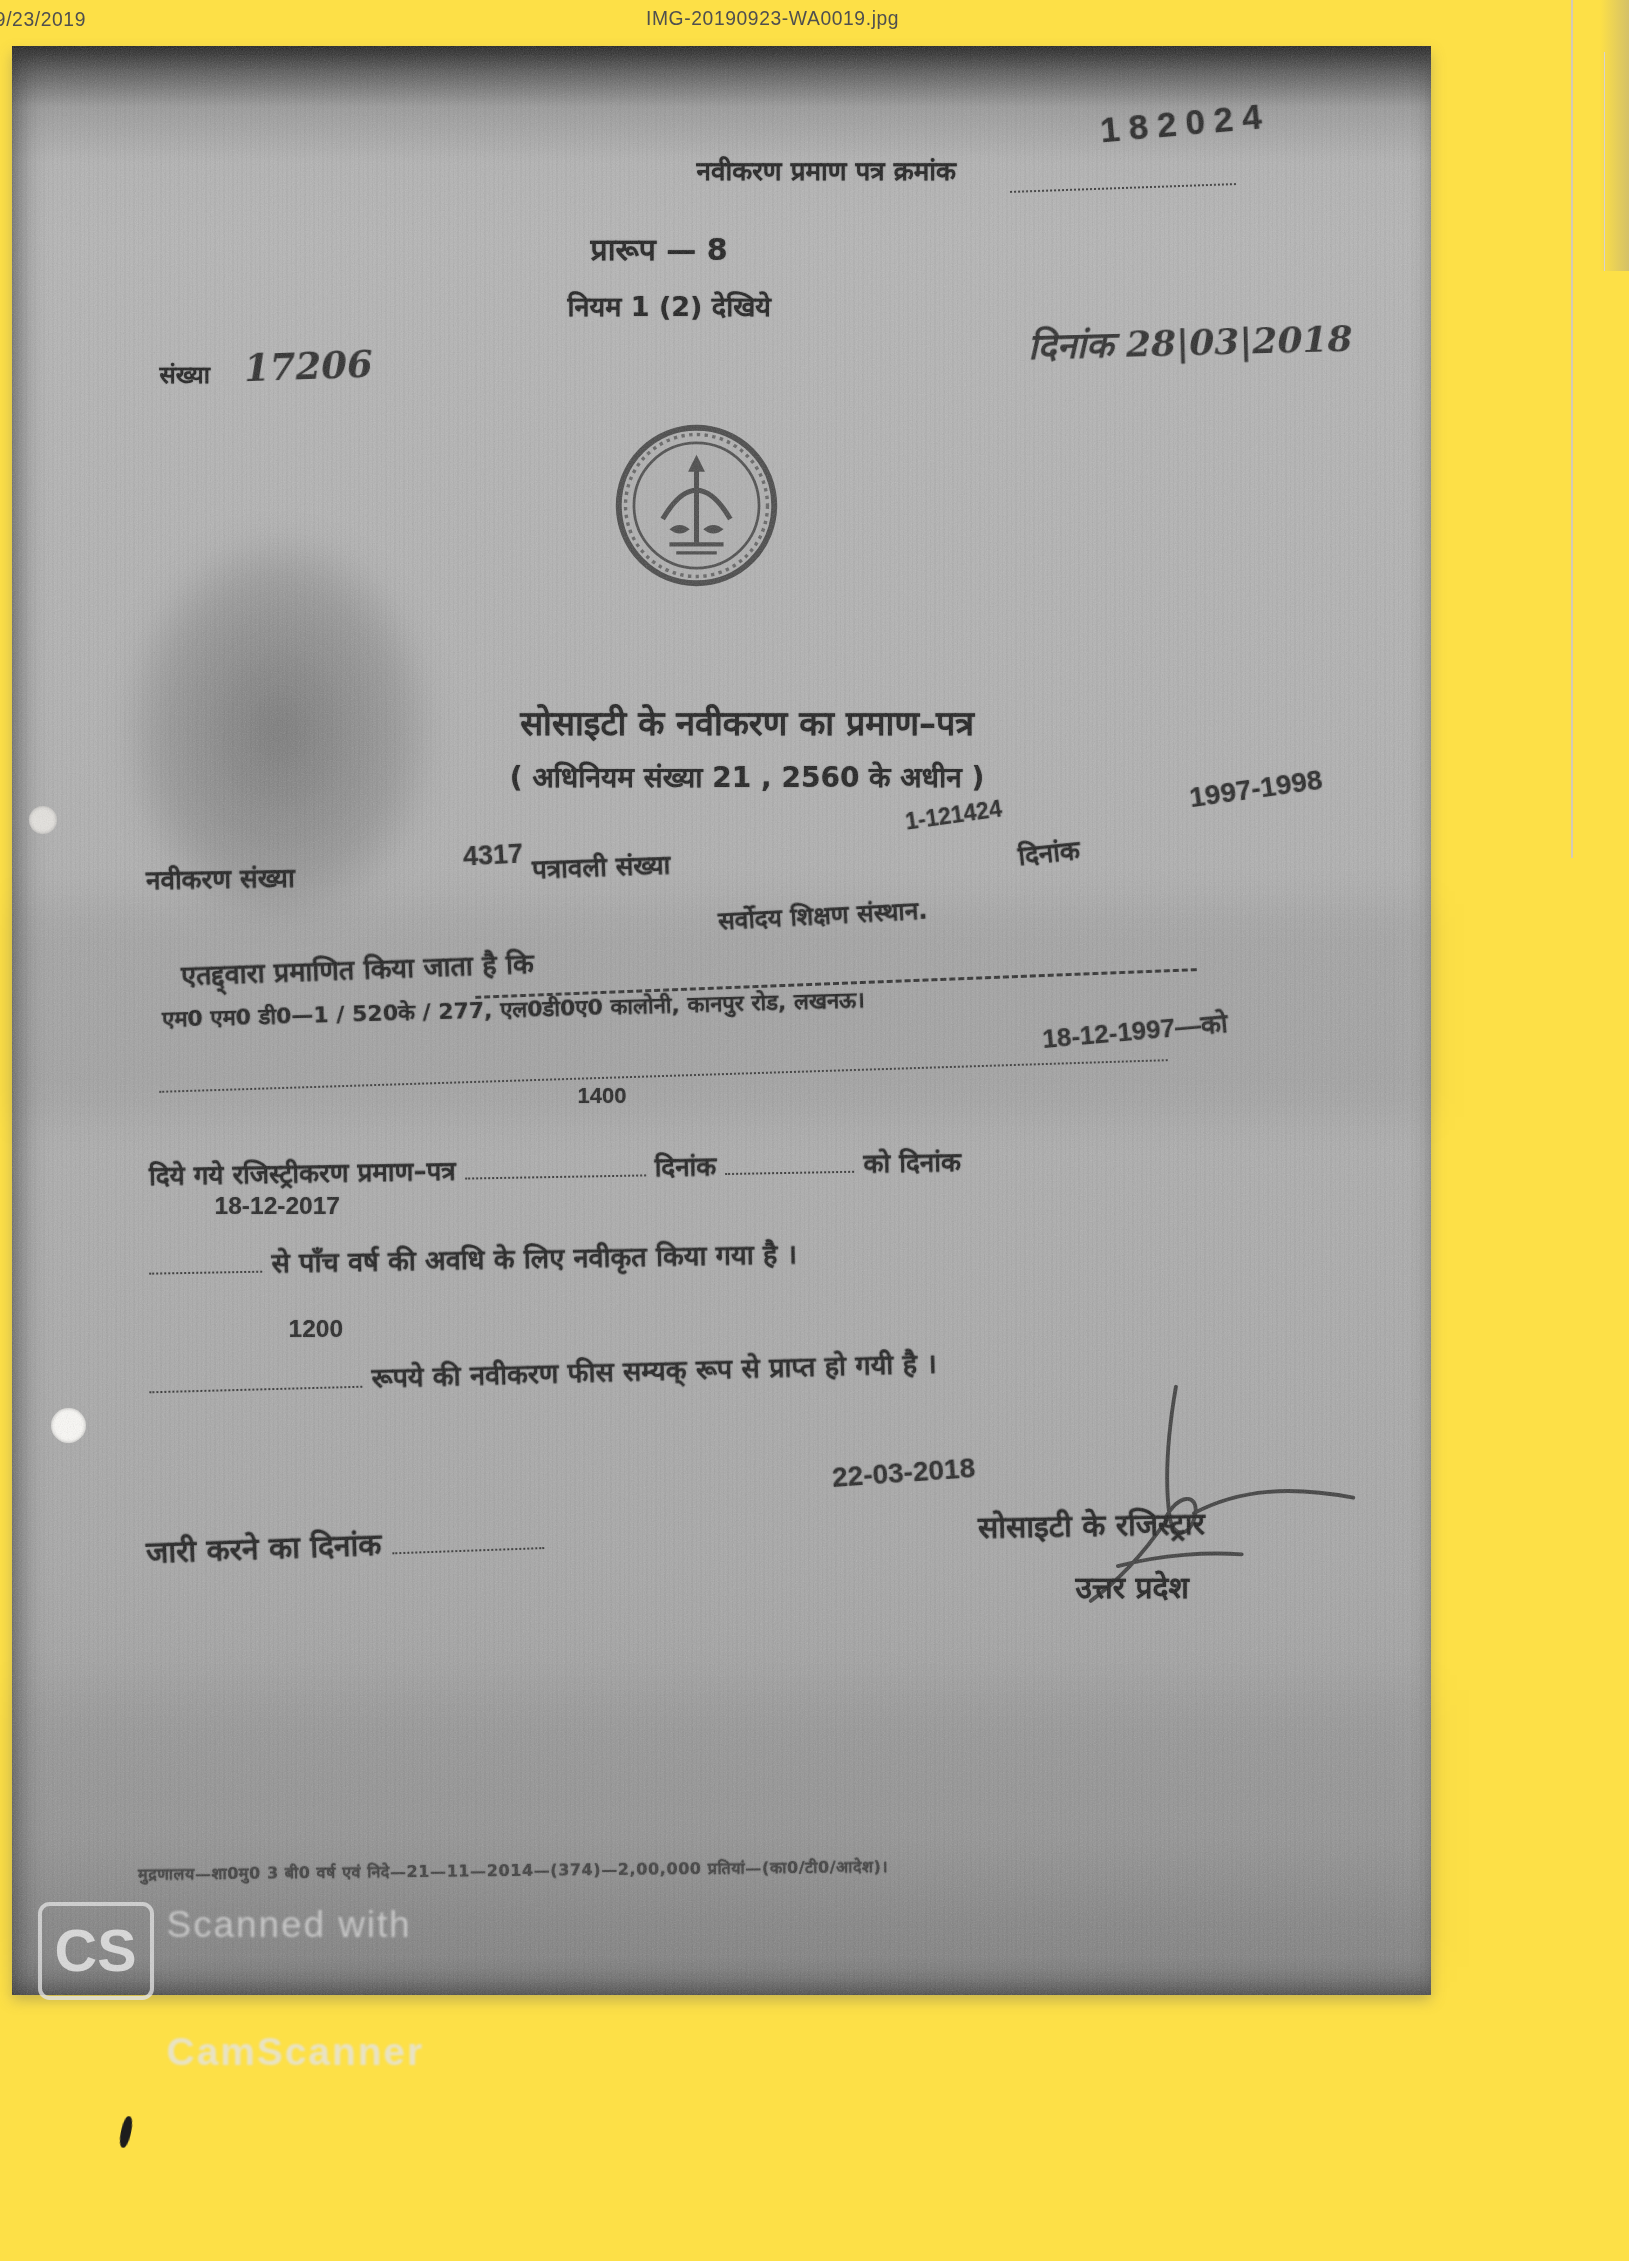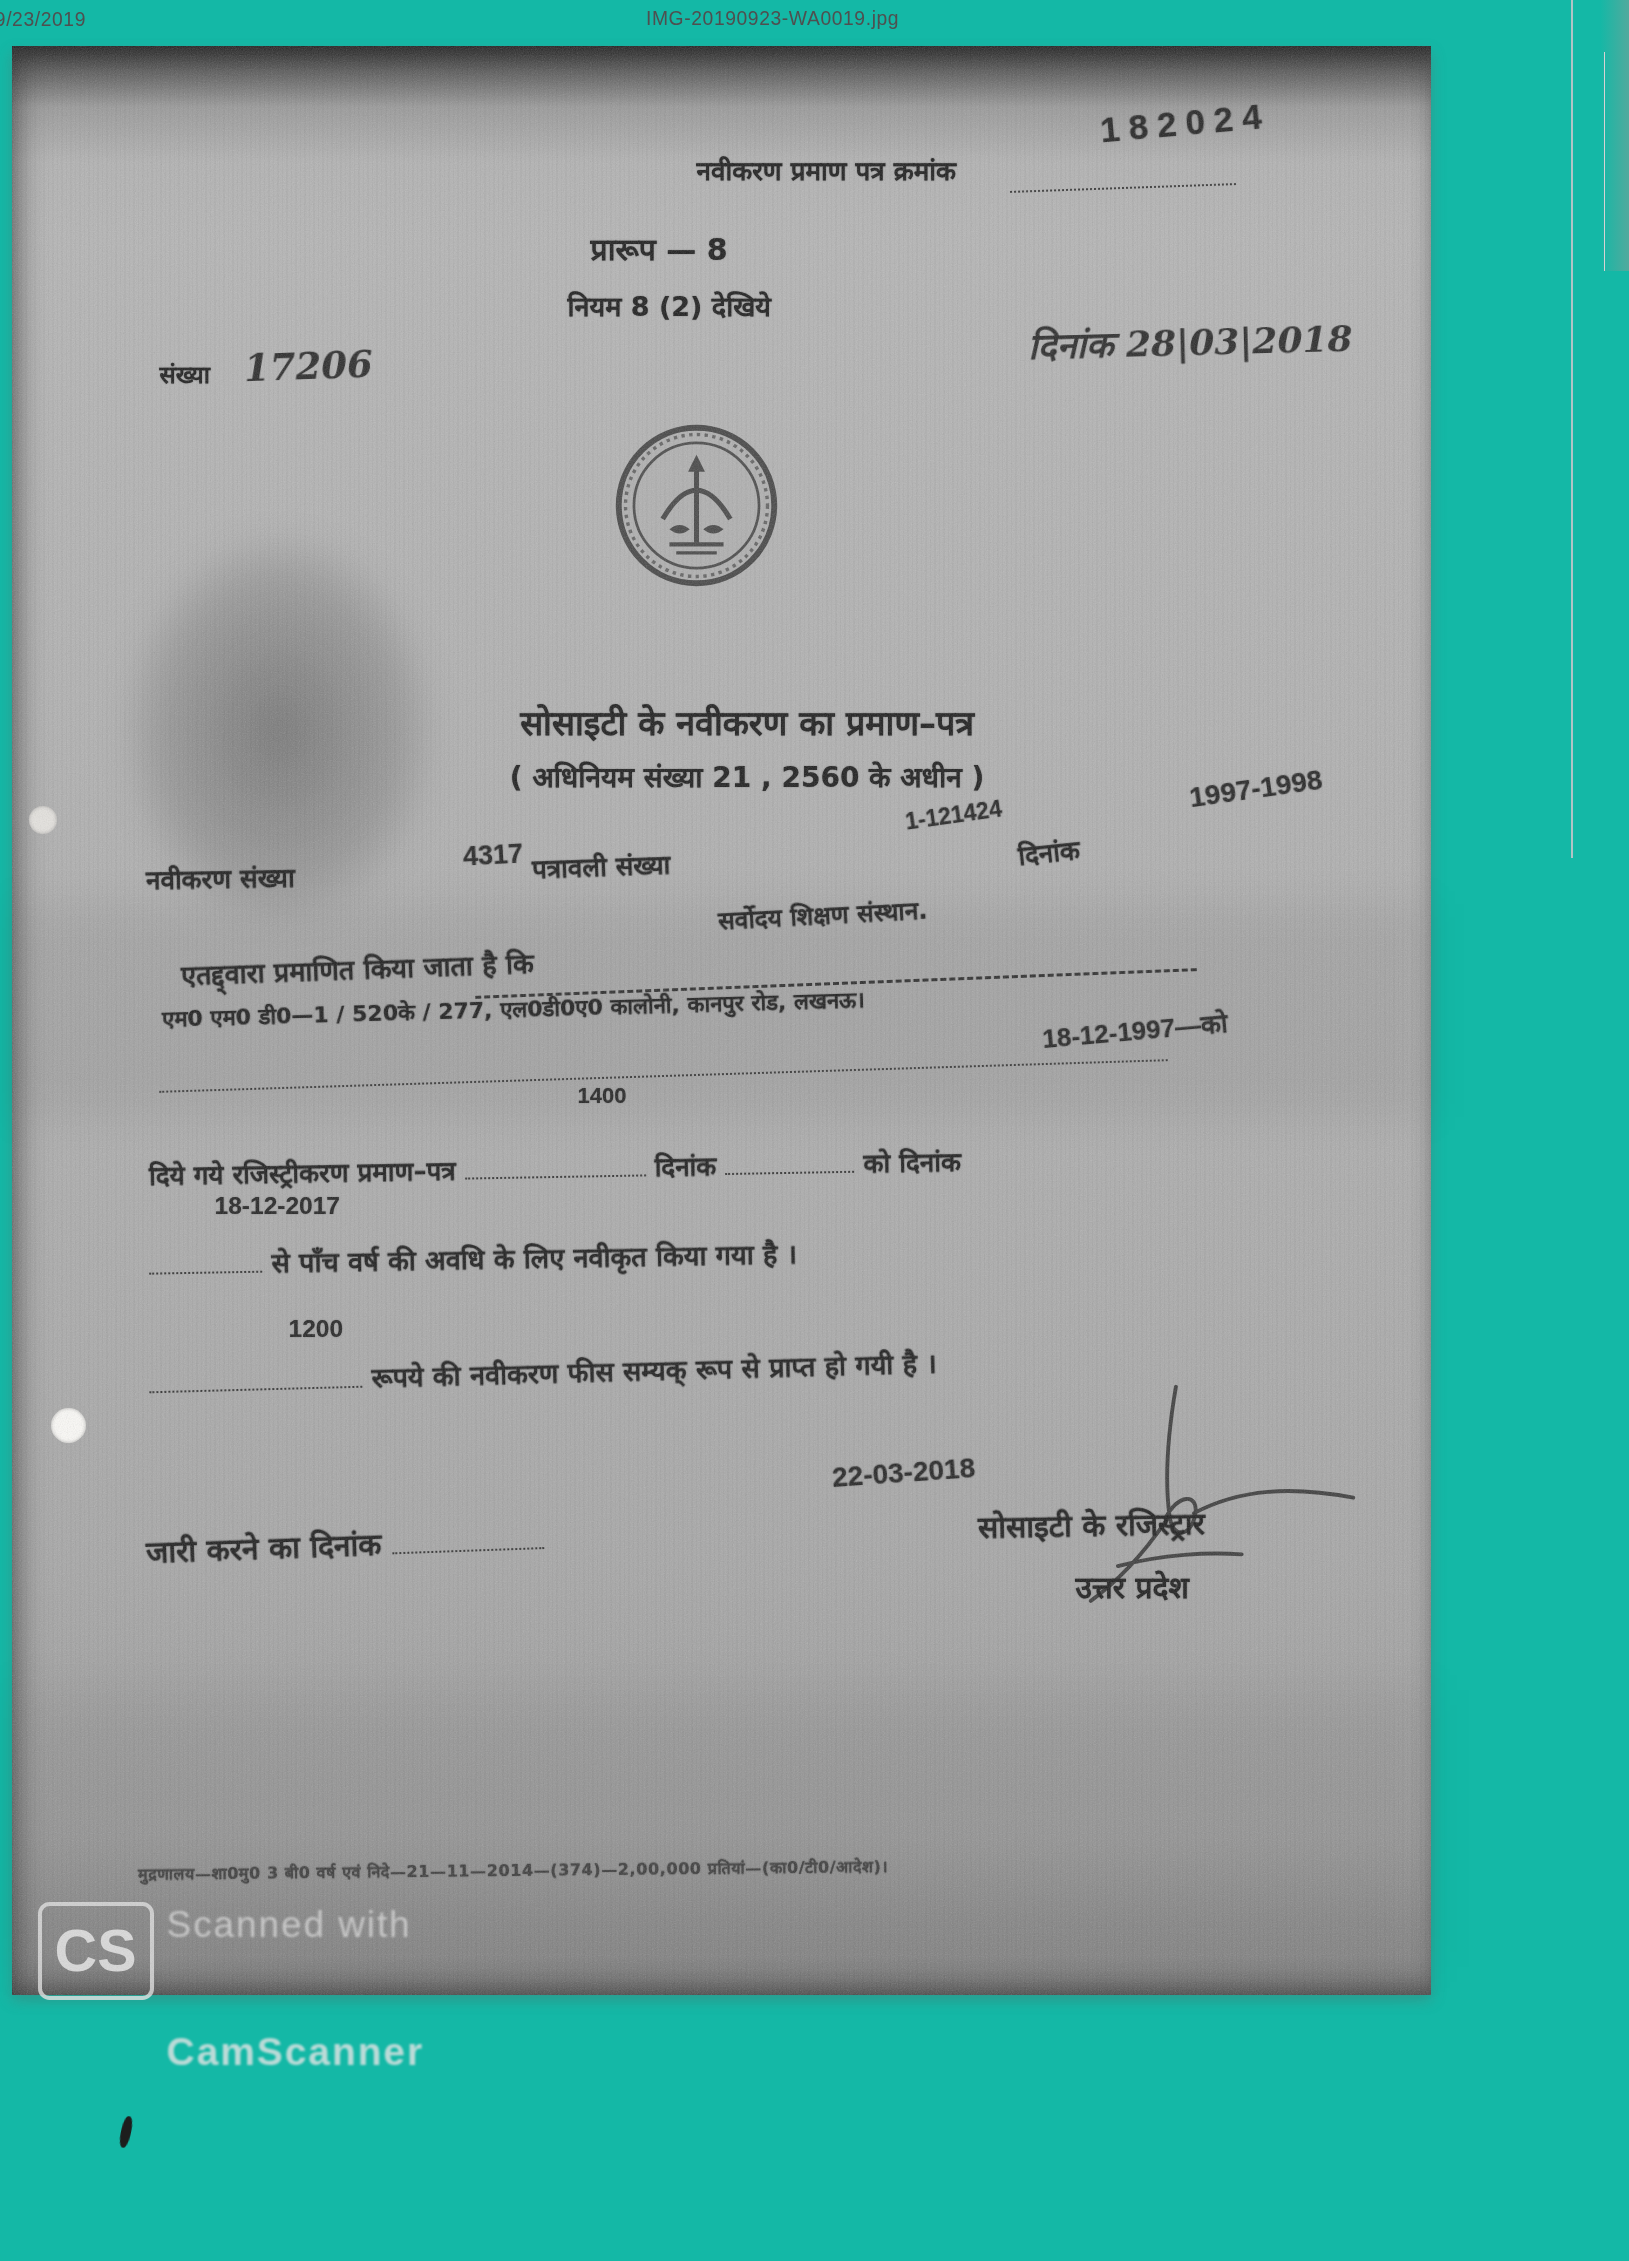--- a/index.html
+++ b/index.html
@@ -1,17 +1,17 @@
 <!DOCTYPE html>
 <html style="font-size:10.3px"><head>
 <meta charset="utf-8">
 <style>
   html,body{margin:0;padding:0;}
   body{background:#e9e7e4;}
-  .page{position:relative;width:1630px;height:2261px;background:#14b8a6;overflow:hidden;
+  .page{position:relative;width:1630px;height:2261px;background:#fde047;overflow:hidden;
         font-family:"DejaVu Sans",sans-serif;}
   
   .phead{position:absolute;color:#4f4f4f;font-size:19.3px;letter-spacing:0.6px;
          font-family:"Liberation Sans",sans-serif;}
   #header-date{left:-5.2px;top:9px;}
   #header-filename{left:646px;top:7.7px;}
   
   .copy{position:absolute;left:11.6px;top:46px;width:1419px;height:1949px;
         background:
           linear-gradient(180deg, rgba(30,30,30,.95) 0px, rgba(70,70,70,.8) 26px,
@@ -114,21 +114,21 @@
     <div class="blotch" id="smudge-left"></div>
     <div class="blotch" id="band-mid"></div>
     <div class="blotch" id="band-low"></div>
     <div class="blotch" id="streaks"></div>
 
     <div class="hx" id="serial-label">नवीकरण प्रमाण पत्र क्रमांक</div>
     <div class="leadline" id="serial-leader"></div>
     <div class="typed" id="serial-number">182024</div>
 
     <div class="hx" id="form-line">प्रारूप — 8</div>
-    <div class="hx" id="rule-line">नियम 8 (2) देखिये</div>
+    <div class="hx" id="rule-line">नियम 1 (2) देखिये</div>
 
     <div class="hand" id="hw-date">
       <span>दिनांक</span>
       <span>28|03|2018</span>
     </div>
 
     <div class="hx" id="num-label">संख्या</div>
     <div class="hand" id="num-value">17206</div>
 
     <svg id="emblem" viewBox="0 0 100 100">

